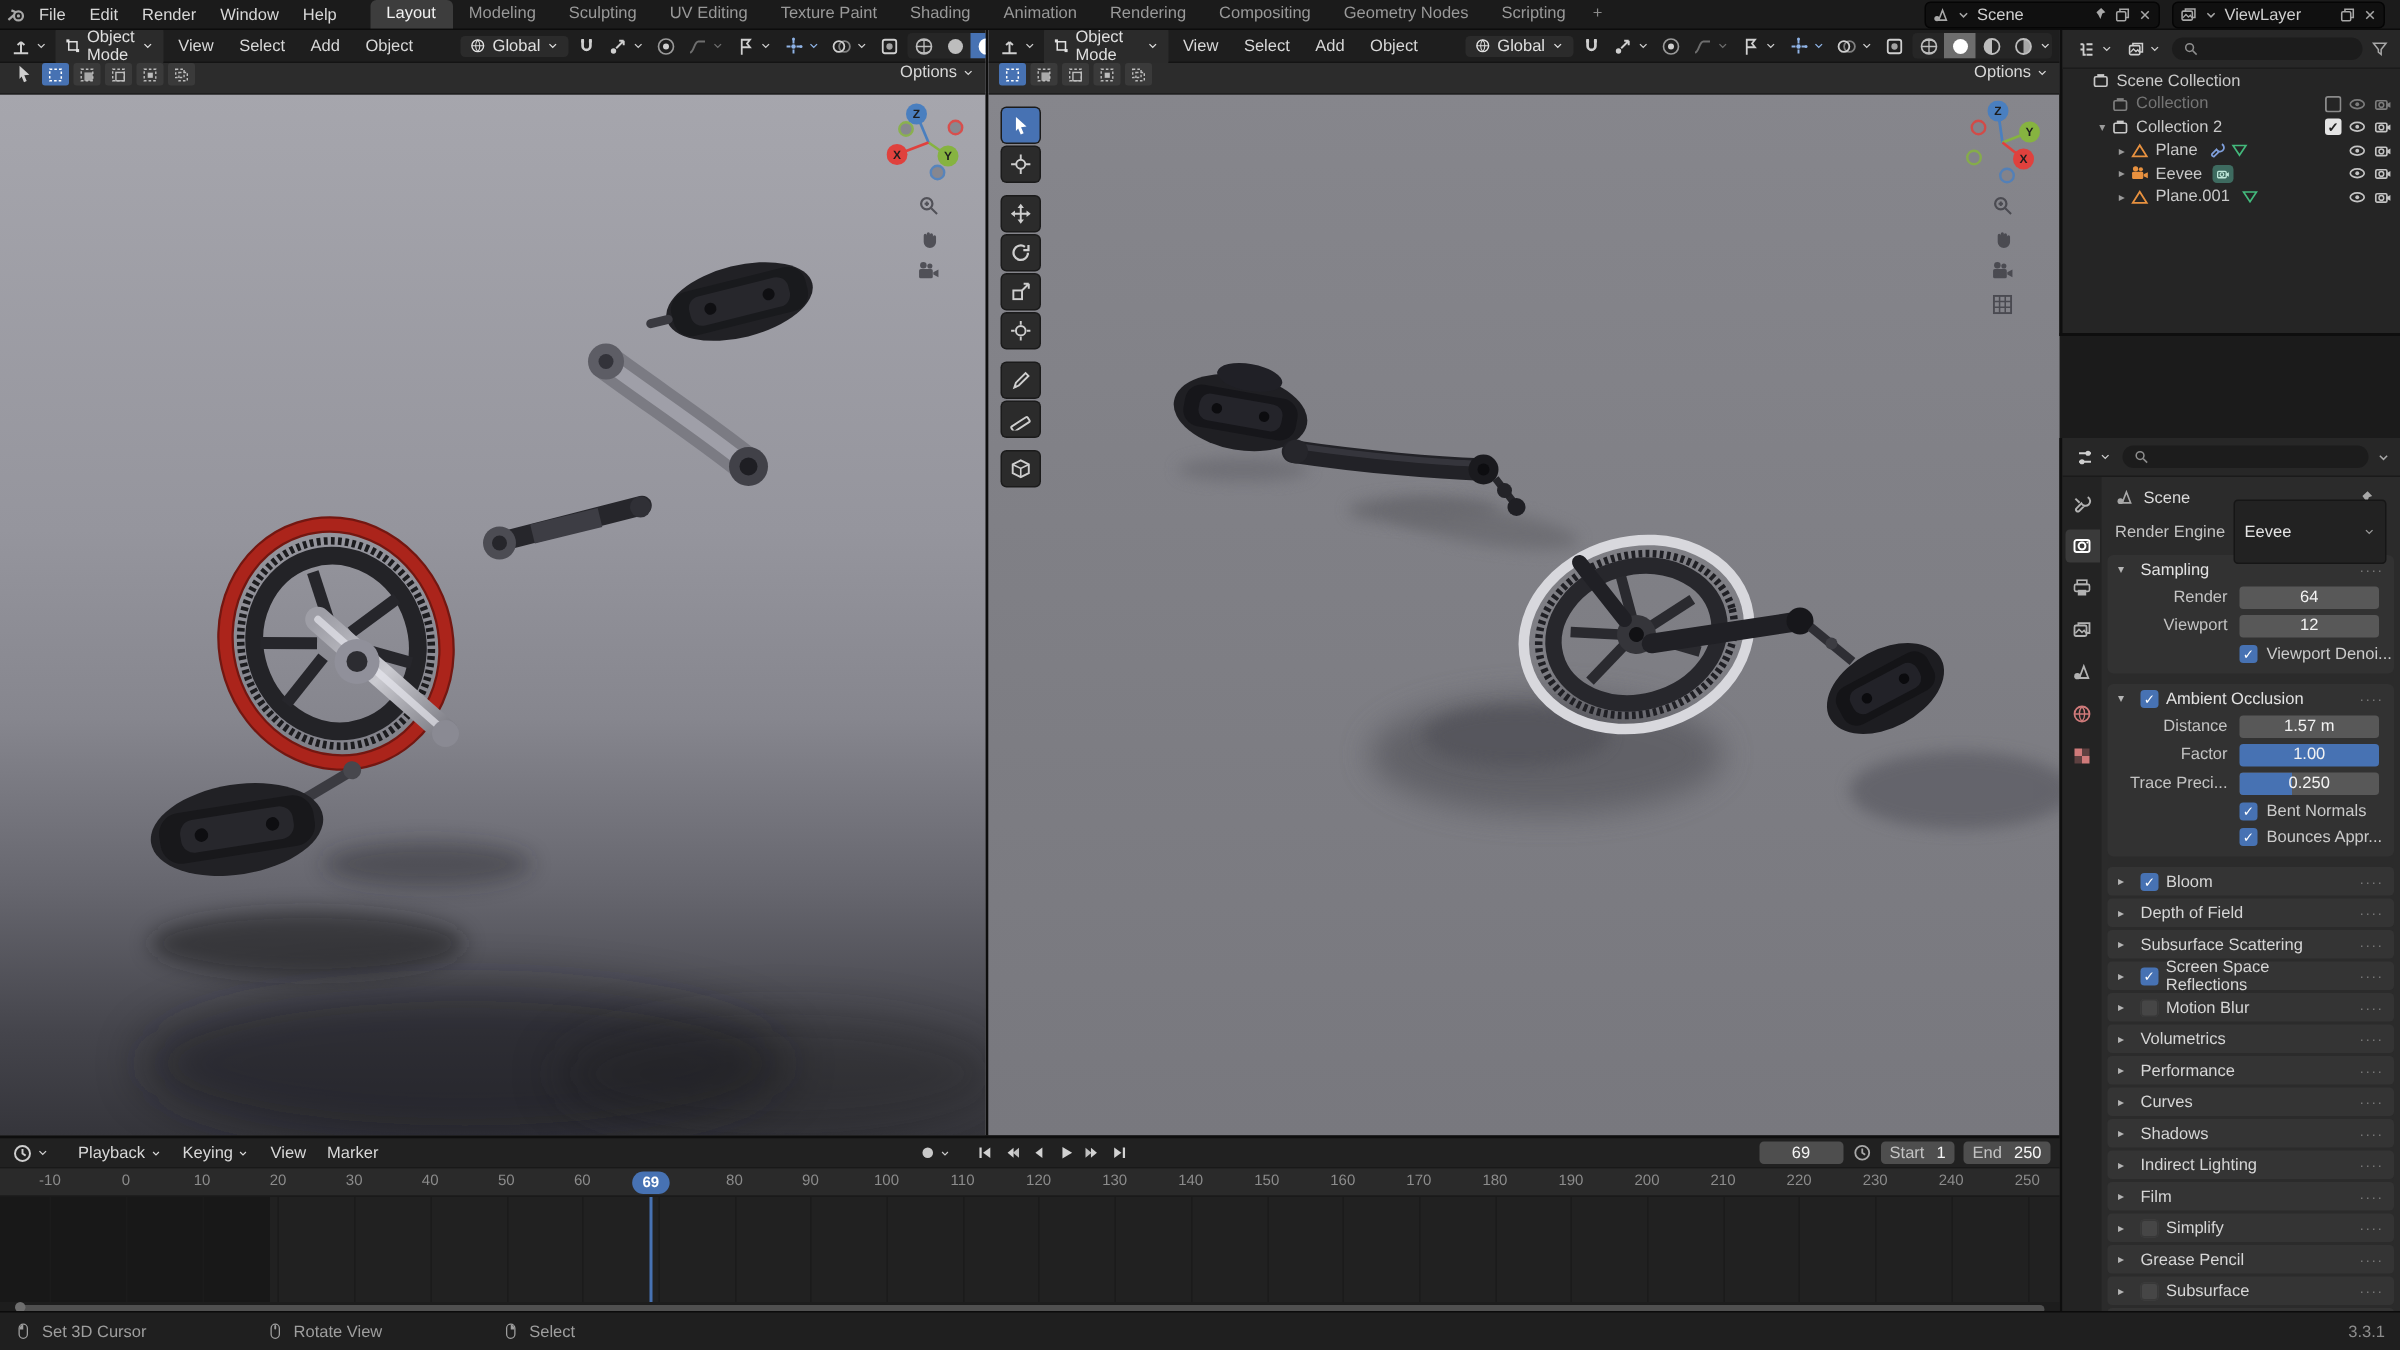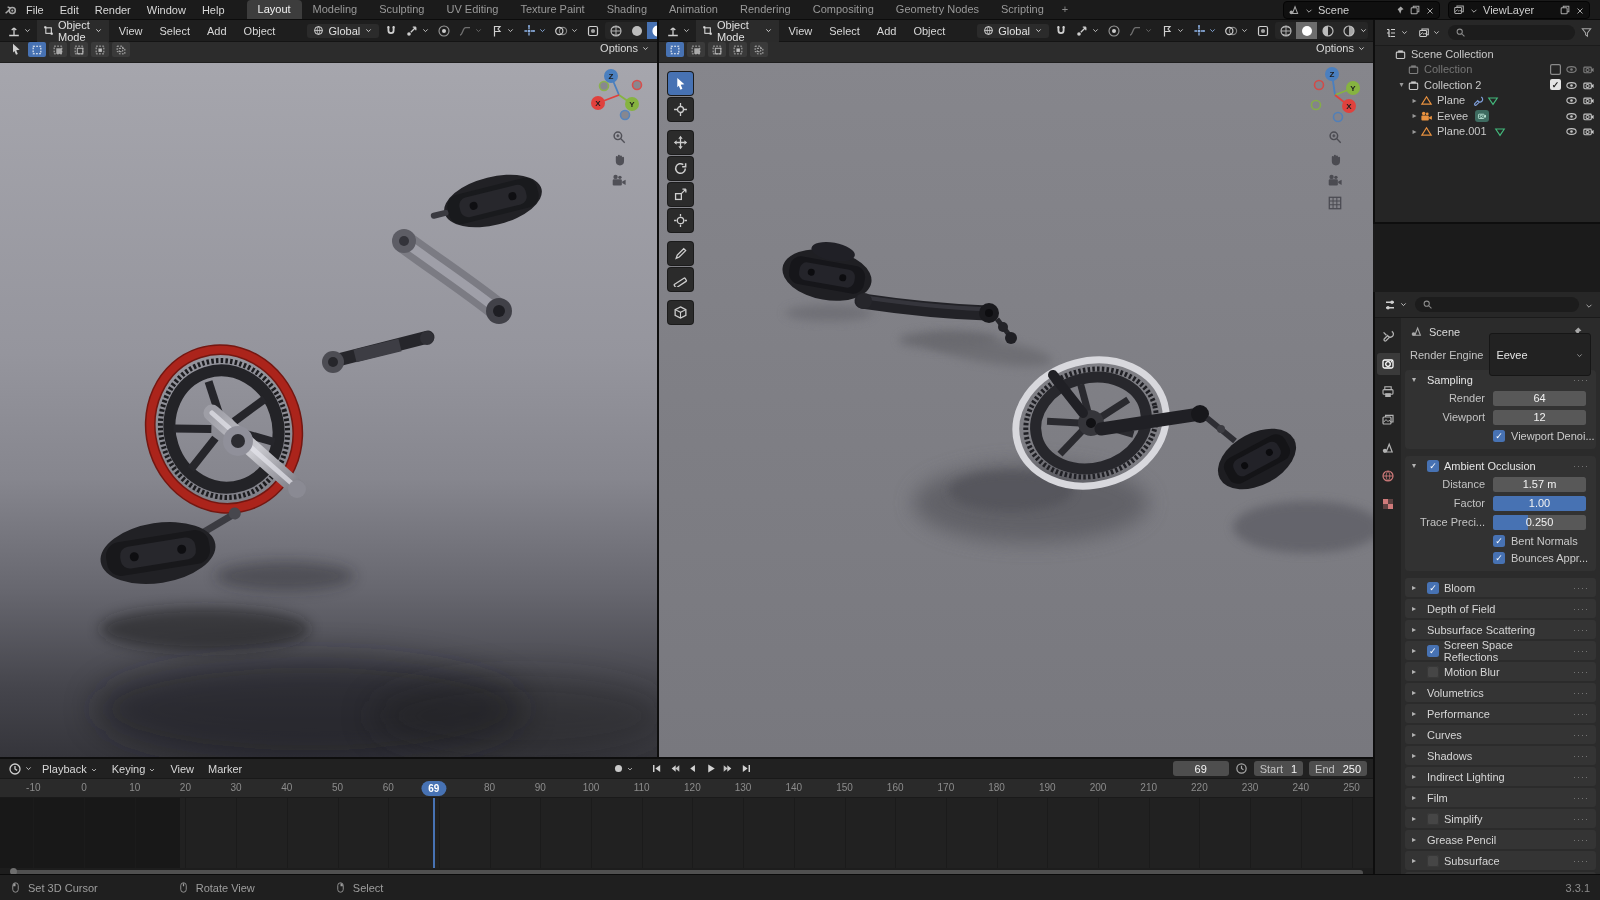--- a/index.html
+++ b/index.html
@@ -80,21 +80,21 @@
   .f-field{flex:1;height:15px;background:#585858;border-radius:2.5px;display:flex;align-items:center;justify-content:center;color:#f2f2f2;position:relative;overflow:hidden}
   .f-field.slider-full{background:var(--accent)}
   .fillbar{position:absolute;left:0;top:0;bottom:0;background:var(--accent)}
   .f-field>span{position:relative}
   .cb-row{height:17px;display:flex;align-items:center;gap:6px;padding-left:88px;color:#cbcbcb}
   .cb{width:12px;height:12px;border-radius:2.5px;background:#464646;box-shadow:inset 0 0 0 1px #383838;display:flex;align-items:center;justify-content:center;font-size:9px;color:#fff;flex:none}
   .cb.on{background:var(--accent);box-shadow:none}
   .cpanel{height:19px;margin:0 4px 2px;background:#343434;border-radius:3px;display:flex;align-items:center;gap:5px;padding:0 7px;color:#d6d6d6}
   
   #timeline{position:absolute;left:0;top:757px;width:1373px;height:117px;background:#212121;border-top:2px solid #0e0e0e;box-sizing:border-box}
-  .tl-head{height:19px;background:#212121;display:flex;align-items:center;gap:0;padding:0 6px;position:relative;border-bottom:1px solid #191919}
+  .tl-head{height:19px;background:#212121;display:flex;align-items:center;gap:10px;padding:0 6px;position:relative;border-bottom:1px solid #191919}
   .tl-transport{position:absolute;left:648px;display:flex;gap:1px;align-items:center}
   .tl-rec{position:absolute;left:612px;display:flex;align-items:center;gap:1px;color:#c9c9c9}
   .tl-btn{width:17px;height:15px;display:flex;align-items:center;justify-content:center;color:#d2d2d2}
   .tl-right{margin-left:auto;display:flex;gap:6px;align-items:center;color:#c9c9c9}
   .tl-field{background:#4e4e4e;border-radius:3px;height:15px;display:flex;align-items:center;justify-content:center;color:#f5f5f5;padding:0 6px;gap:8px}
   .tl-ruler{position:relative;height:18px;background:#2a2a2a}
   .tick{position:absolute;top:3px;transform:translateX(-50%);color:#8c8c8c;font-size:10px}
   .ph-pill{position:absolute;top:1.5px;transform:translateX(-50%);background:var(--accent);color:#fff;border-radius:8px;padding:0 7px;line-height:15px;font-size:10px;font-weight:bold;z-index:3}
   .tl-tracks{position:relative;height:70px;background:#212121;overflow:hidden;border-top:1px solid #1a1a1a}
   .tl-block{position:absolute;left:0;top:0;bottom:0;width:180px;background:#181818}

